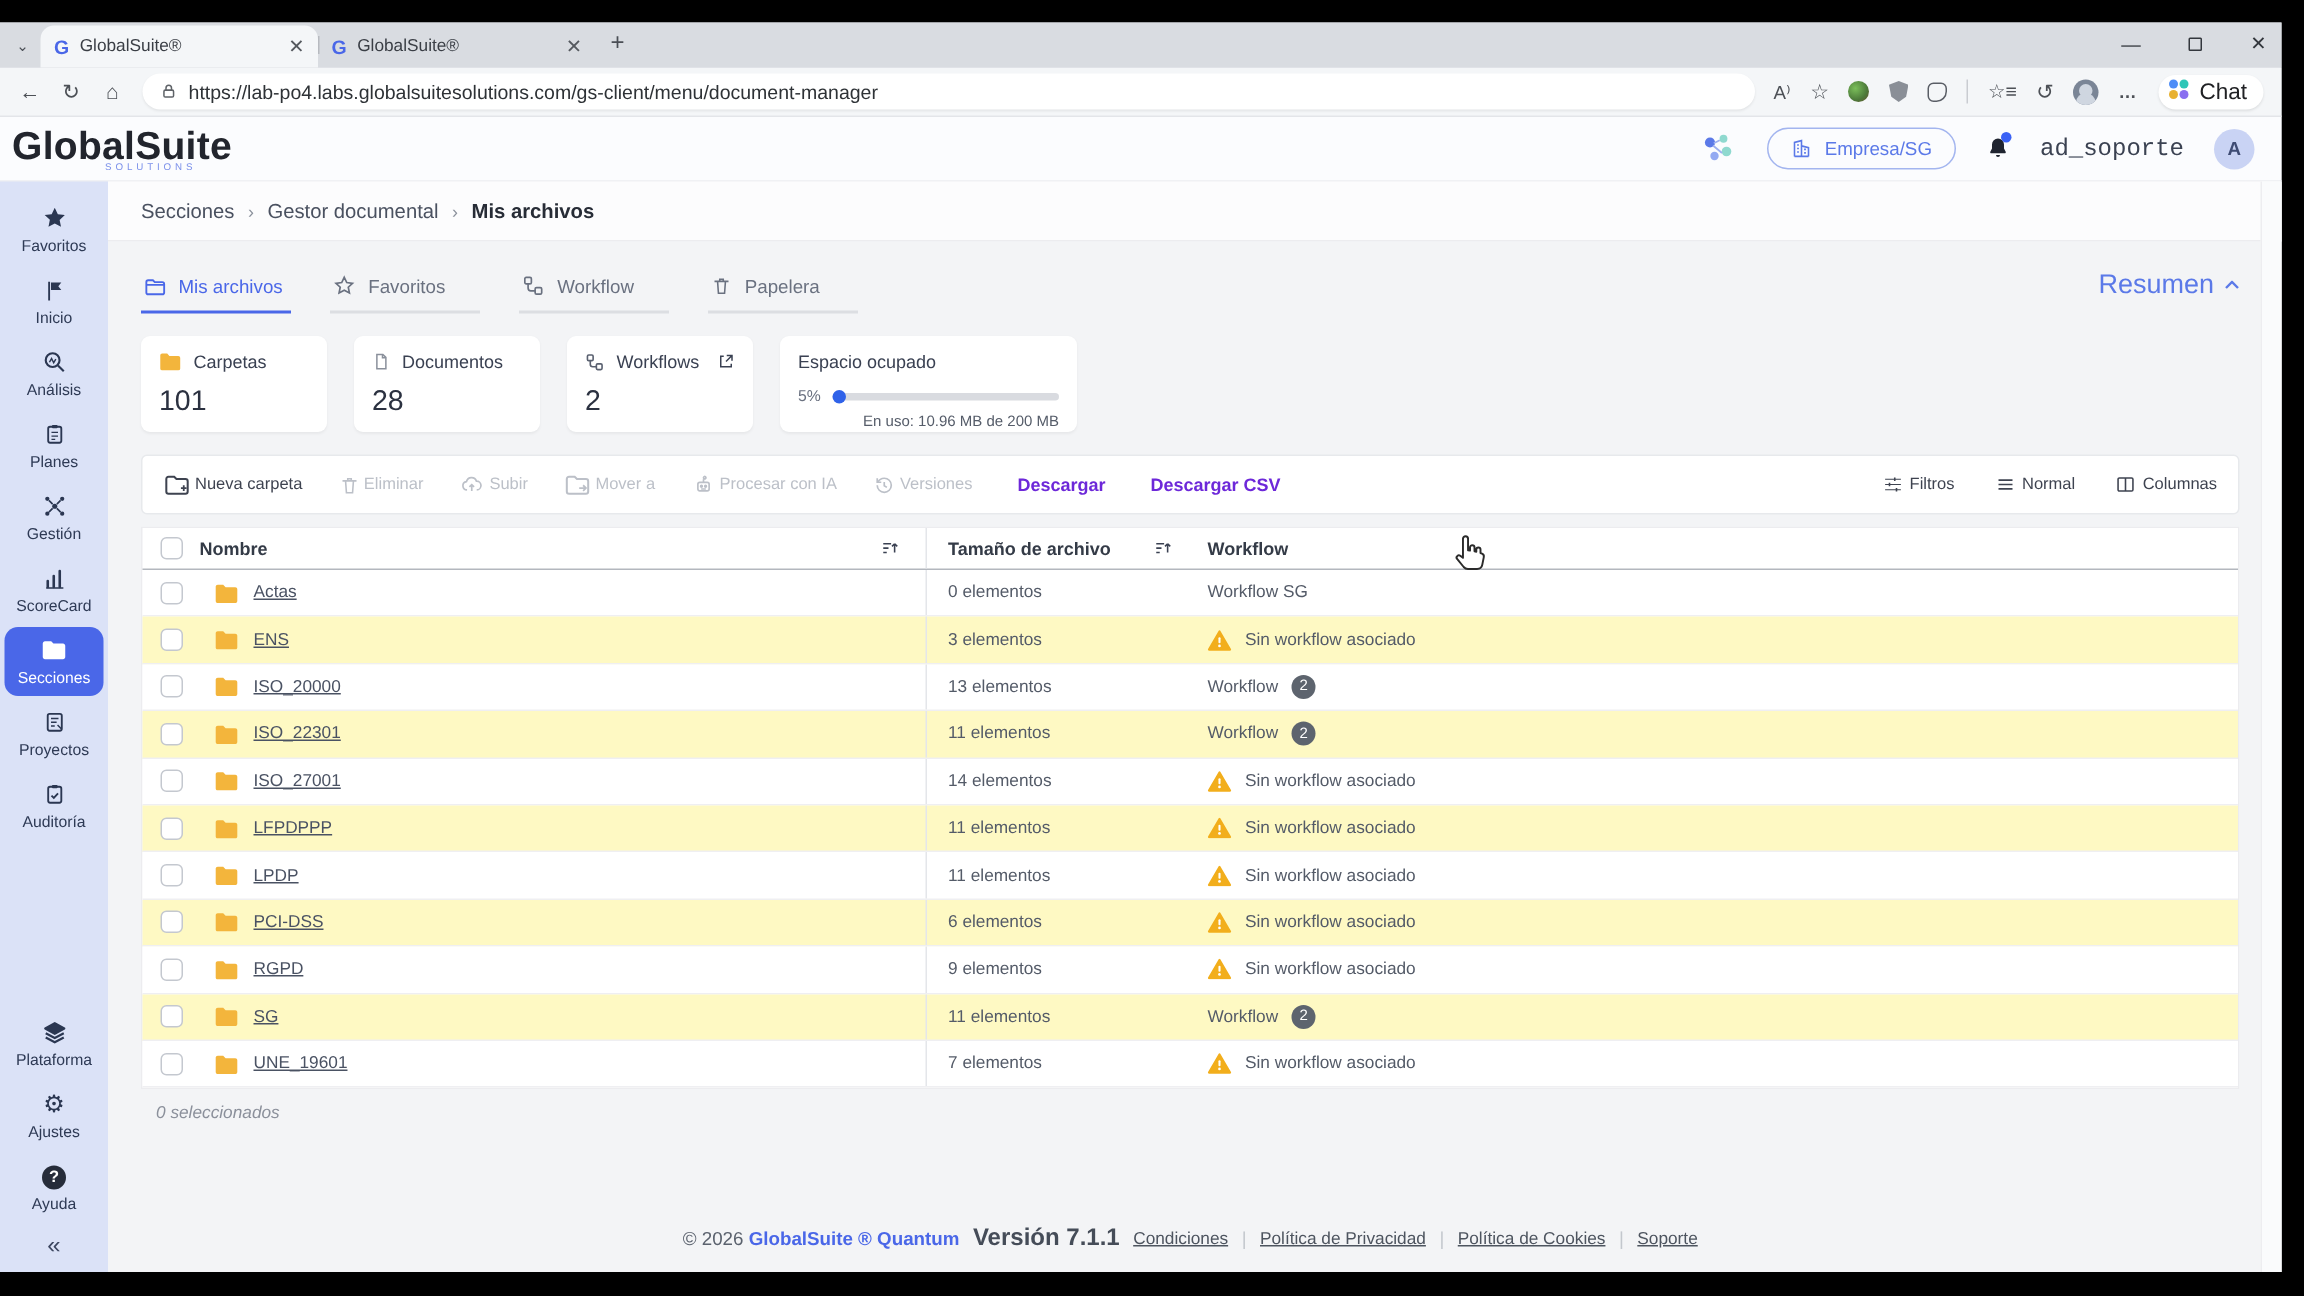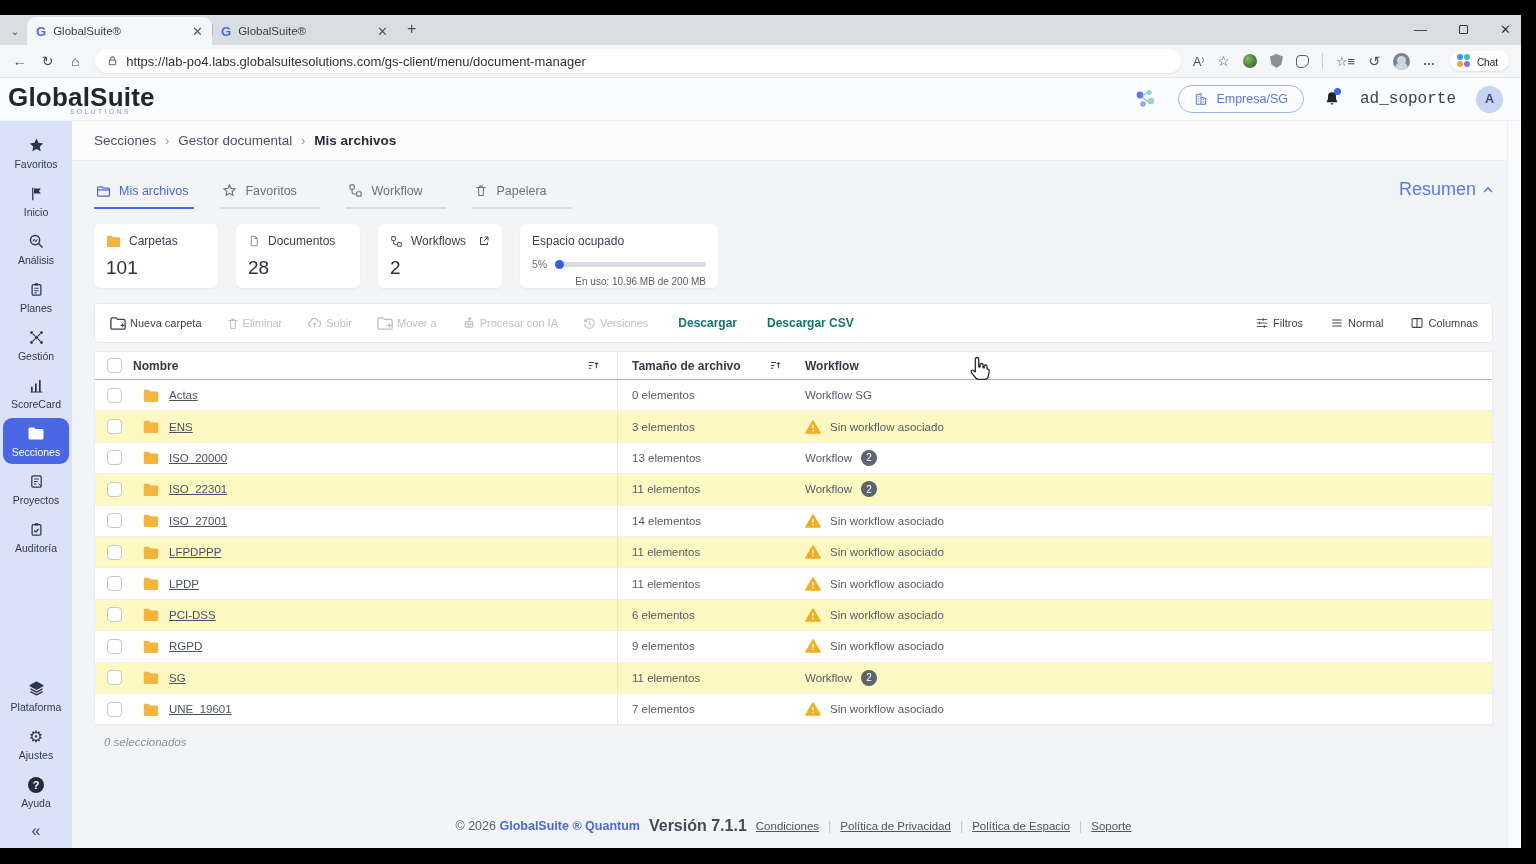--- a/index.html
+++ b/index.html
@@ -35,22 +35,22 @@
               padding:0 12px; gap:8px; box-shadow:0 1px 2px rgba(0,0,0,.08); }
   .url-text { font-size:13px; color:#2e3236; }
   .bar-icons { display:flex; align-items:center; gap:13px; color:#4c5056; font-size:12px; }
   .ext-dot { width:14px; height:14px; border-radius:50%; background:radial-gradient(circle at 35% 35%, #7bbf5a, #4c7a3a 60%, #6b4e2e); }
   .shield-ico { width:13px; height:14px; background:#8a8f97; clip-path:polygon(50% 0,100% 18%,88% 75%,50% 100%,12% 75%,0 18%); }
   .ext-outline { width:13px; height:13px; border:1.6px solid #5a5e66; border-radius:4px 4px 7px 4px; }
   .vline { width:1px; height:16px; background:#c9ccd1; }
   .profile-pic { width:17px; height:17px; border-radius:50%; background:#7a8596; position:relative; overflow:hidden; }
   .profile-pic::after { content:""; position:absolute; left:4px; top:3px; width:9px; height:9px; border-radius:50%;
                         background:#cfd6e0; box-shadow:0 8px 0 2px #cfd6e0; }
-  .chat-pill { display:flex; align-items:flex-end; gap:6px; background:#fff; border-radius:13px; padding:3px 11px 3px 7px;
-               font-size:10px; color:#202124; box-shadow:0 1px 2px rgba(0,0,0,.1); }
+  .chat-pill { display:flex; align-items:flex-start; gap:6px; background:#fff; border-radius:13px; padding:3px 11px 3px 7px;
+               font-size:15px; color:#202124; box-shadow:0 1px 2px rgba(0,0,0,.1); }
   .quad { width:14px; height:14px; display:grid; grid-template-columns:7px 7px; }
   .quad i { width:6px; height:6px; border-radius:50%; }
 
   
   .appheader { height:43px; background:#fbfcfe; display:flex; align-items:center; padding:0 18px 0 8px;
                border-bottom:1px solid #f0f1f4; }
   .logo-main { font-size:26px; font-weight:bold; color:#22252d; letter-spacing:.2px; line-height:1; }
   .logo-sub { font-size:6.5px; letter-spacing:2.6px; color:#7b90ea; margin:-2px 0 0 62px; }
   .hdr-right { margin-left:auto; display:flex; align-items:center; gap:20px; }
   .empresa-pill { height:28px; border:1.5px solid #a3b5ef; border-radius:15px; display:flex; align-items:center;
@@ -103,21 +103,21 @@
   .pct { font-size:10.5px; color:#6a7180; }
   .pbar { flex:1; height:5px; background:#d9dbe0; border-radius:3px; position:relative; }
   .pfill { position:absolute; left:0; top:-2px; height:9px; min-width:9px; background:#2f62e9; border-radius:5px; }
   .usage { font-size:10px; color:#555c69; text-align:right; margin-top:6px; }
 
   .toolbar { margin-top:15px; background:#fff; border:1px solid #e7e9ec; border-radius:4px; height:40px;
              display:flex; align-items:center; padding:0 14px; gap:24px; }
   .tbtn { display:flex; flex-direction:row; align-items:center; gap:3px; font-size:11px; color:#3e4350; }
   .tbtn svg { color:#3e4350; }
   .tbtn.disabled, .tbtn.disabled svg { color:#bcc0c8; }
-  .tbtn.textonly { flex-direction:row; font-size:12px; font-weight:bold; color:#0f766e; margin-left:6px; }
+  .tbtn.textonly { flex-direction:row; font-size:12px; font-weight:bold; color:#6d28d9; margin-left:6px; }
   .tb-right { margin-left:auto; display:flex; gap:26px; }
 
   .gstable { margin-top:8px; background:#fff; border:1px solid #ececef; }
   .thead, .trow { display:grid; grid-template-columns:38px 484px 174px 1fr; align-items:stretch; }
   .thead { height:28px; border-bottom:1px solid #b3b7be; font-weight:bold; font-size:12px; color:#343b47; }
   .trow { height:31.4px; font-size:11.5px; color:#545b68; border-bottom:1px solid #efeff2; background:#fff; }
   .trow.alt { background:#fef9c3; }
   .cell { display:flex; align-items:center; }
   .cell-check { justify-content:center; }
   .cell-name { gap:10px; padding:0 18px 0 10px; }
@@ -748,21 +748,21 @@
 
         <div class="selected-note">0 seleccionados</div>
 
         <div class="footer">
           <span><span>© 2026</span> <span class="brand">GlobalSuite ® Quantum</span></span>
           <span class="ver">Versión 7.1.1</span>
           <span class="footlink">Condiciones</span>
           <span class="fsep">|</span>
           <span class="footlink">Política de Privacidad</span>
           <span class="fsep">|</span>
-          <span class="footlink">Política de Espacio</span>
+          <span class="footlink">Política de Cookies</span>
           <span class="fsep">|</span>
           <span class="footlink">Soporte</span>
         </div>
 
       </div>
     </div>
   </div>
 </div>
 
 <svg class="cursor" width="22" height="26" viewBox="0 0 22 26">

